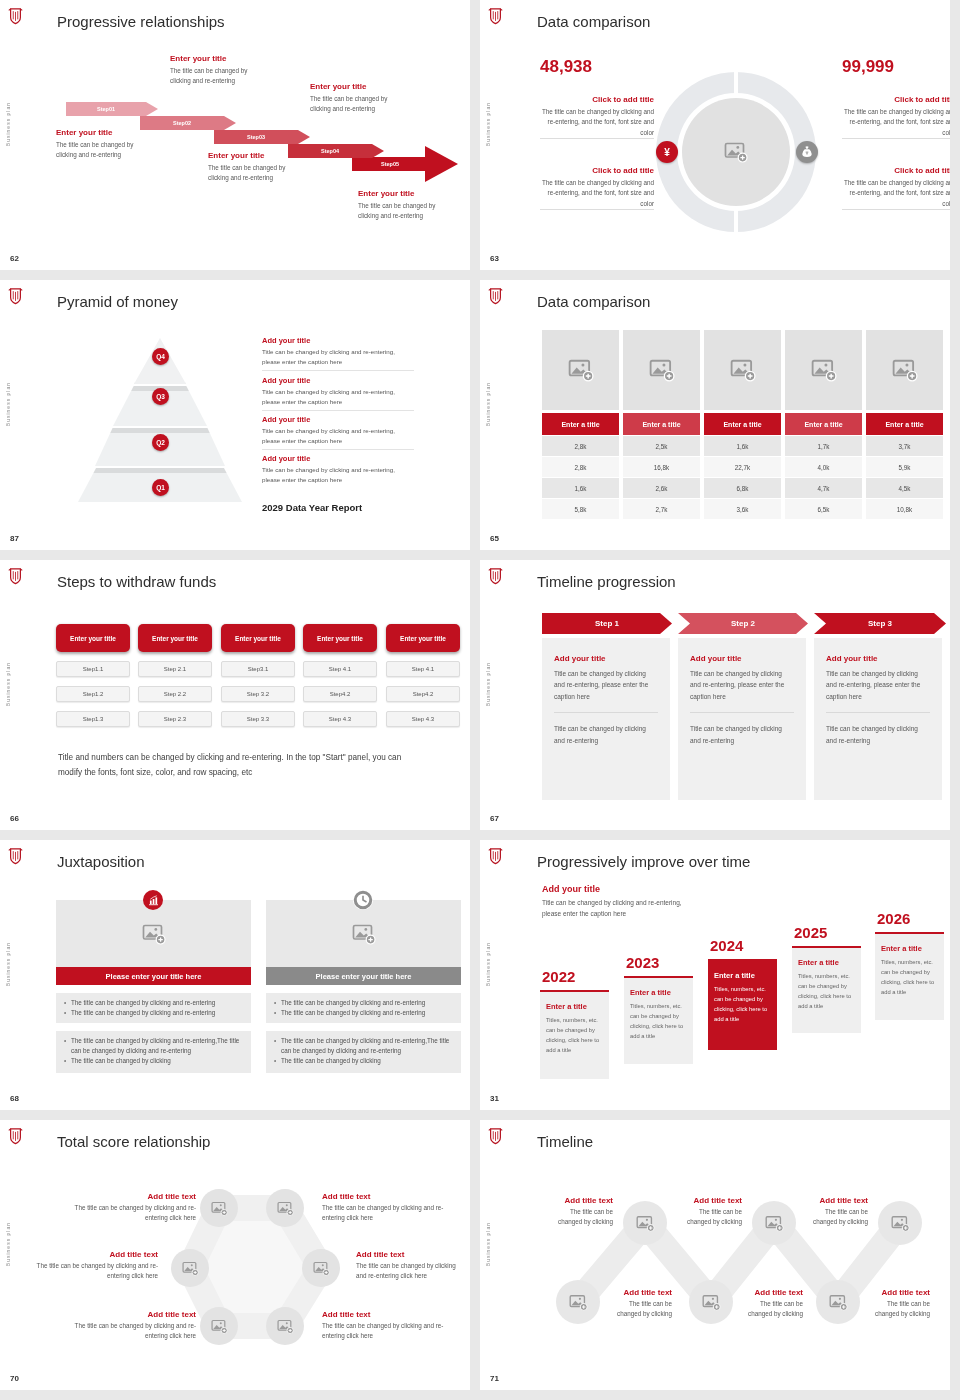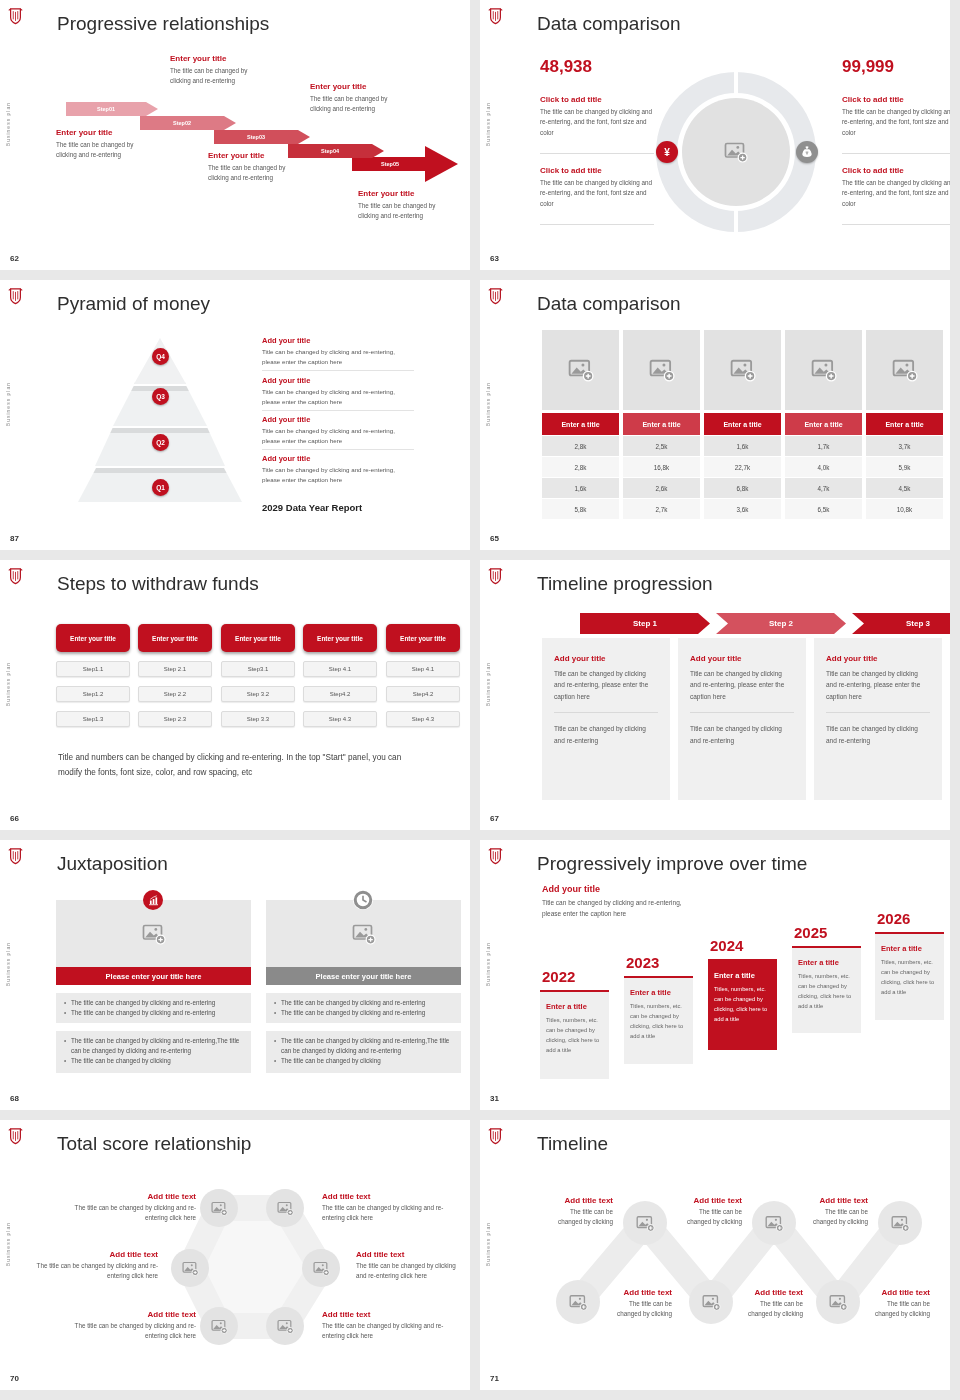--- a/index.html
+++ b/index.html
@@ -4,34 +4,34 @@
 <style>
   :root { --red:#c0101f; --red2:#d4515e; --gray-body:#575757; }
   * { box-sizing:border-box; margin:0; padding:0; }
   body { width:960px; height:1400px; background:#e8e8e8; font-family:"Liberation Sans", sans-serif; }
   .board { display:grid; grid-template-columns:480px 480px; width:960px; }
   .cell { position:relative; width:480px; height:280px; background:#e8e8e8; }
   .slide { position:absolute; left:0; top:0; width:470px; height:270px; background:#fff; overflow:hidden; }
   .logo { position:absolute; left:8px; top:7px; width:15px; height:18px; }
   .vtext { position:absolute; left:5px; top:102px; font-size:5px; color:#8a8a8a; writing-mode:vertical-rl; transform:rotate(180deg); letter-spacing:1px; }
   .pnum { position:absolute; left:10px; bottom:7px; font-size:8px; font-weight:700; color:#333; }
-  .stitle { position:absolute; left:57px; top:13px; font-size:19px; color:#2e2e2e; }
+  .stitle { position:absolute; left:57px; top:13px; font-size:15px; color:#2e2e2e; }
   .ph { display:flex; align-items:center; justify-content:center; }
 
   
   .a62 { position:absolute; height:14px; color:#fff; font-size:5.5px; font-weight:700; display:flex; align-items:center; justify-content:center; padding-right:12px;
          clip-path:polygon(0 0, calc(100% - 12px) 0, 100% 50%, calc(100% - 12px) 100%, 0 100%); }
   .a62h { position:absolute; clip-path:polygon(0 0, 100% 50%, 0 100%); }
   .b62 { position:absolute; }
   .b62 .t { font-size:8px; font-weight:700; color:var(--red); margin-bottom:3px; }
   .b62 .d { font-size:6.3px; color:var(--gray-body); line-height:1.65; }
 
   
   .v63 { position:absolute; font-size:17px; font-weight:700; color:var(--red); }
-  .blk63 { position:absolute; width:114px; padding-bottom:15px; border-bottom:1px solid #ddd; }
+  .blk63 { position:absolute; width:114px; padding-bottom:0; border-bottom:1px solid #ddd;text-align:right; }
   .blk63 .t { font-size:8px; font-weight:700; color:var(--red); margin-bottom:3px; }
   .blk63 .d { font-size:6.3px; color:var(--gray-body); line-height:1.65; }
   .donut { position:absolute; left:176px; top:72px; width:160px; height:160px; }
   .donut .outer { position:absolute; inset:0; border-radius:50%; background:#e7e9ec; }
   .donut .wring { position:absolute; inset:21px; border-radius:50%; background:#fff; }
   .donut .inner { position:absolute; inset:26px; border-radius:50%; background:#e1e1e1; }
   .donut .vline { position:absolute; left:78px; top:0; width:4px; height:100%; background:#fff; }
   .badge { position:absolute; width:22px; height:22px; border-radius:50%; display:flex; align-items:center; justify-content:center; box-shadow:0 1px 2px rgba(0,0,0,.25); }
   .badge.red { background:var(--red); color:#fff; font-size:10px; font-weight:700; }
   .badge.gray { background:#8f8f8f; }
@@ -52,21 +52,21 @@
   .hd65.a { background:var(--red); } .hd65.b { background:#ce3b49; }
   .cl65 { height:20px; margin-top:1px; font-size:6.3px; color:#4a4a4a; display:flex; align-items:center; justify-content:center; }
   .cl65.odd { background:#e7e7e7; } .cl65.even { background:#f6f6f6; }
 
   
   .btn66 { position:absolute; top:64px; width:74px; height:28px; background:var(--red); border-radius:5px; color:#fff; font-size:6.5px; font-weight:700; display:flex; align-items:center; justify-content:center; box-shadow:0 1.5px 3px rgba(0,0,0,.35); }
   .box66 { position:absolute; width:74px; height:16px; background:#f4f4f4; border:1px solid #dcdcdc; border-radius:2px; font-size:6px; color:#555; display:flex; align-items:center; justify-content:center; box-shadow:0 1px 1px rgba(0,0,0,.08); }
   .note66 { position:absolute; left:58px; top:190px; width:368px; font-size:8.2px; color:#404040; line-height:1.85; }
 
   
-  .ar67 { position:absolute; top:53px; height:21px; color:#fff; font-size:8px; font-weight:700; display:flex; align-items:center; justify-content:center;margin-left:38px; }
+  .ar67 { position:absolute; top:53px; height:21px; color:#fff; font-size:8px; font-weight:700; display:flex; align-items:center; justify-content:center; }
   .ar67.head { clip-path:polygon(0 0, calc(100% - 12px) 0, 100% 50%, calc(100% - 12px) 100%, 0 100%); }
   .ar67.both { clip-path:polygon(0 0, calc(100% - 12px) 0, 100% 50%, calc(100% - 12px) 100%, 0 100%, 12px 50%); }
   .pn67 { position:absolute; top:78px; width:128px; height:162px; background:#f0f0f0; padding:16px 12px; }
   .pn67 .t { font-size:8px; font-weight:700; color:var(--red); margin-bottom:5px; }
   .pn67 .d { font-size:6.5px; color:var(--gray-body); line-height:1.75; }
   .pn67 .hr { border-top:1px solid #d9d9d9; margin:10px 0; }
 
   
   .ic68 { position:absolute; top:50px; width:20px; height:20px; border-radius:50%; display:flex; align-items:center; justify-content:center; z-index:2; }
   .im68 { position:absolute; top:60px; width:195px; height:67px; background:#e8e8e8; }

